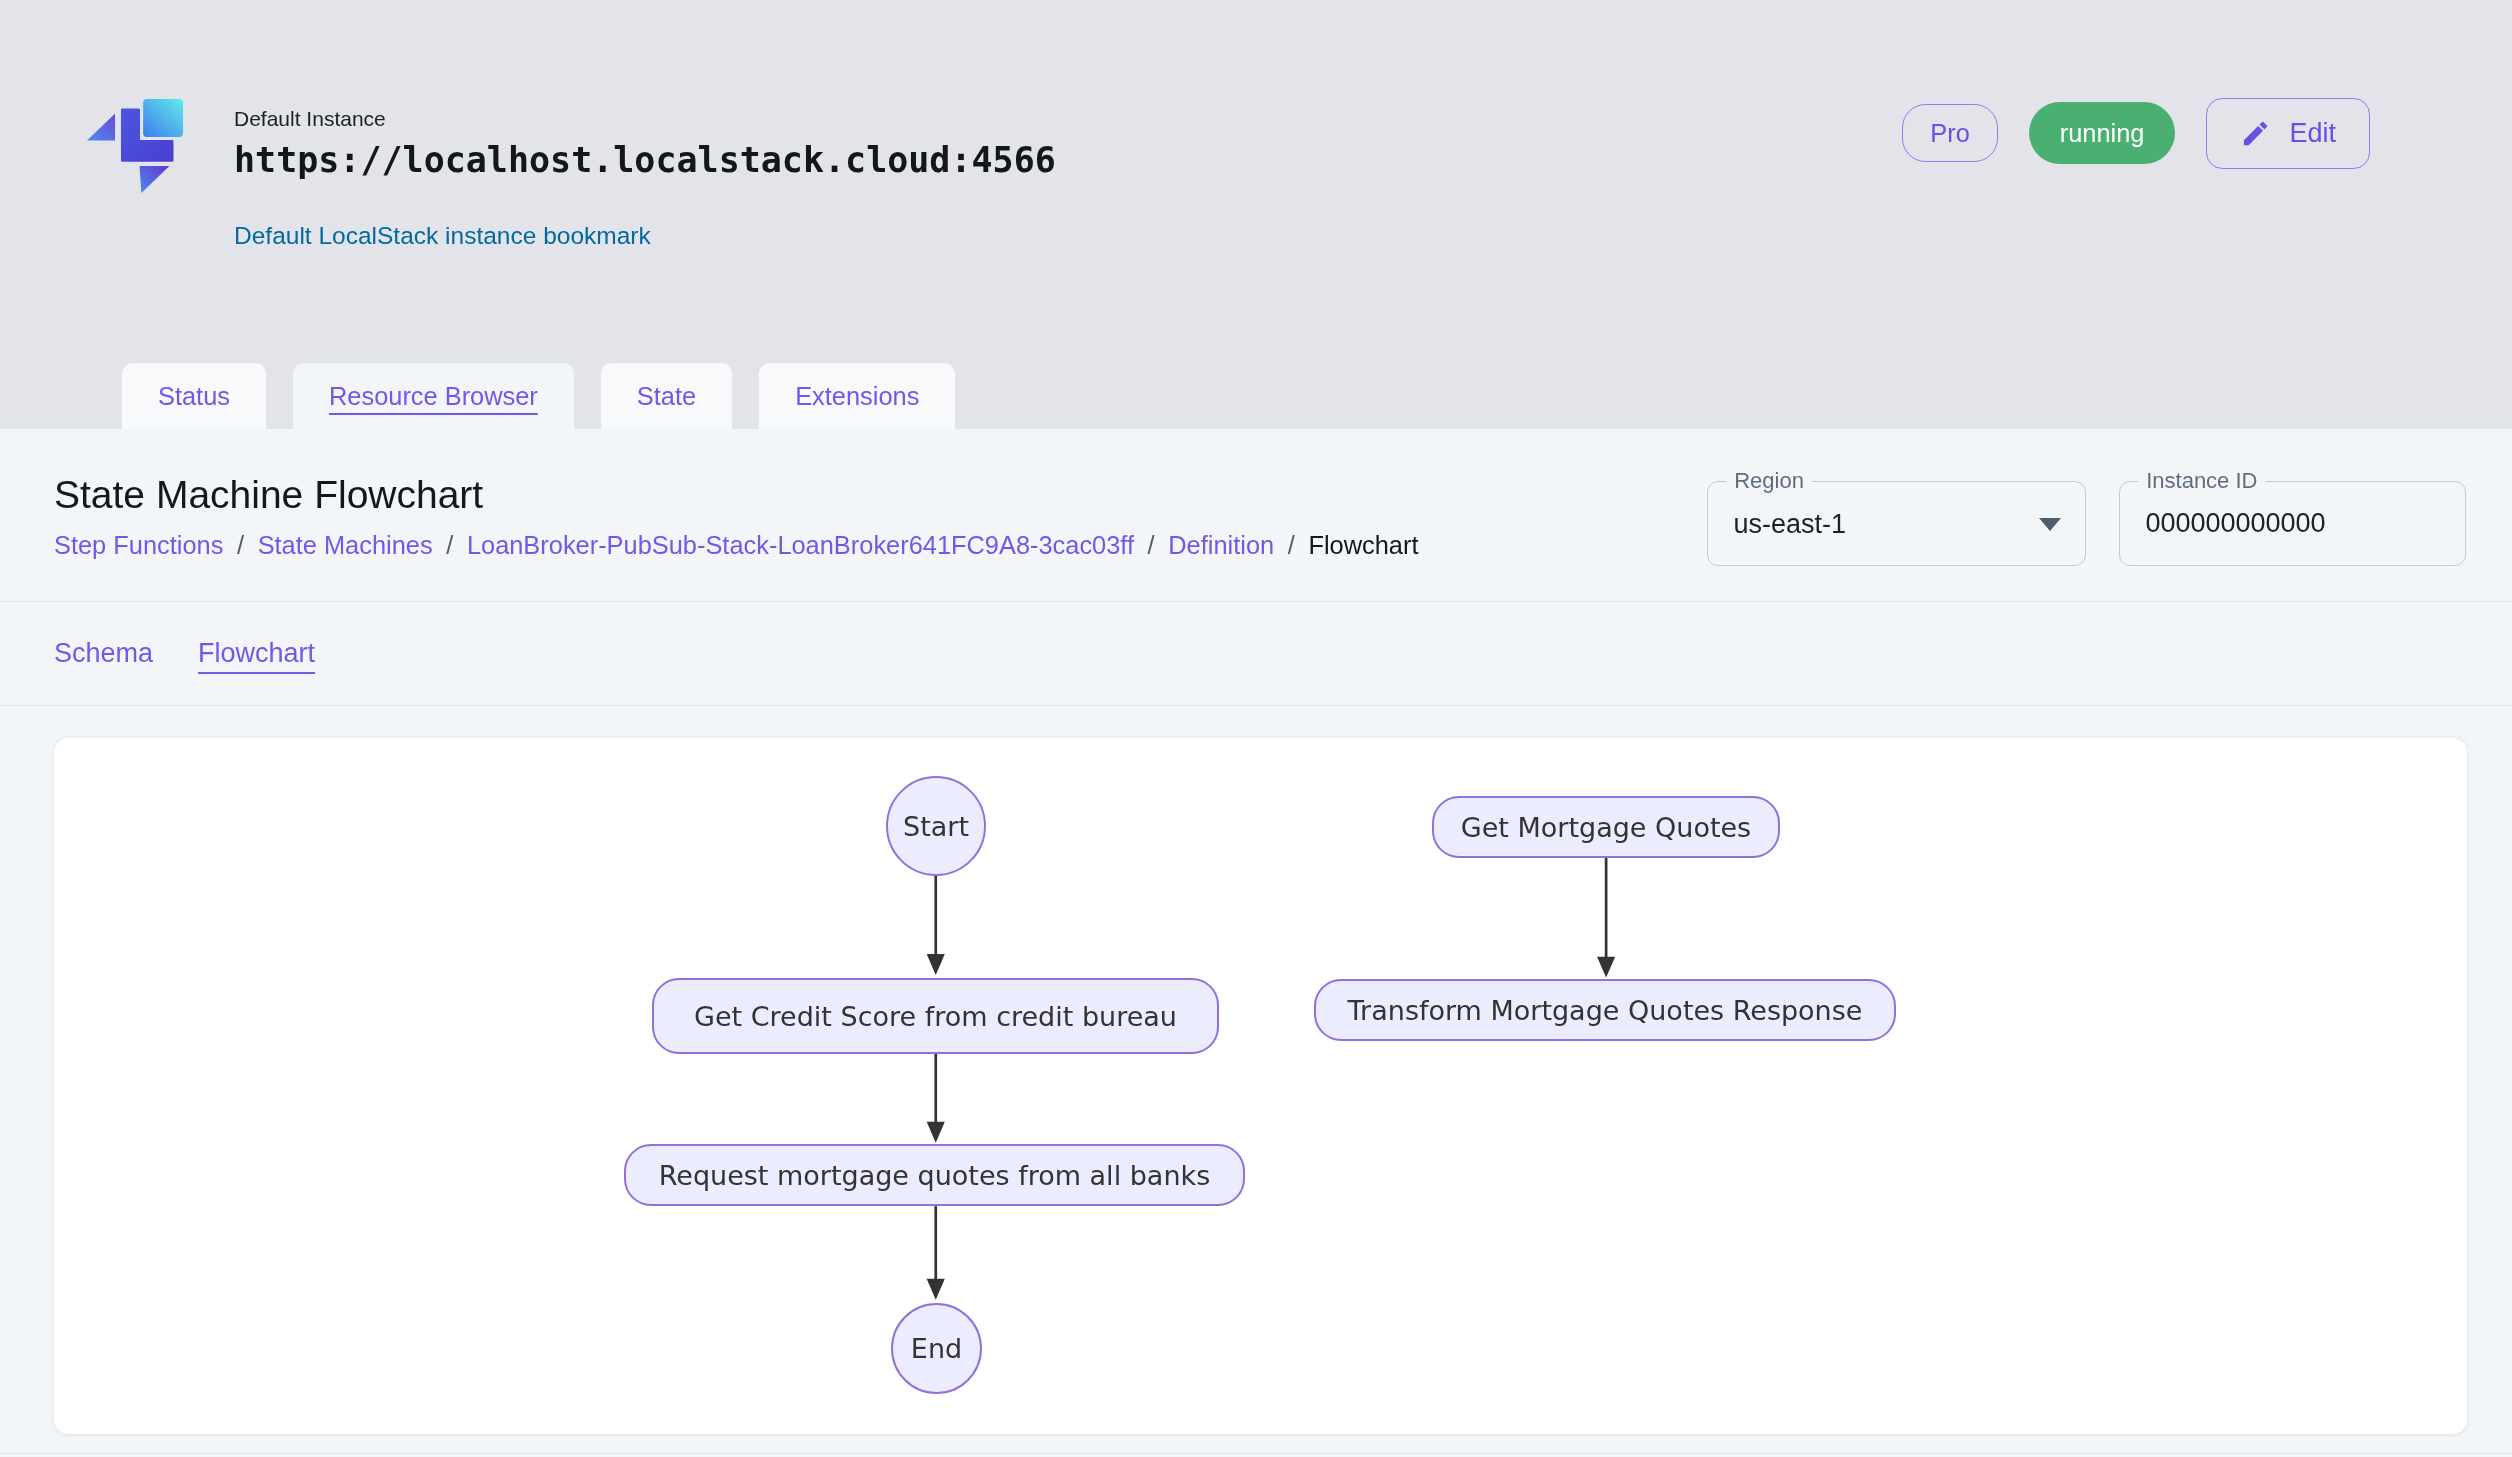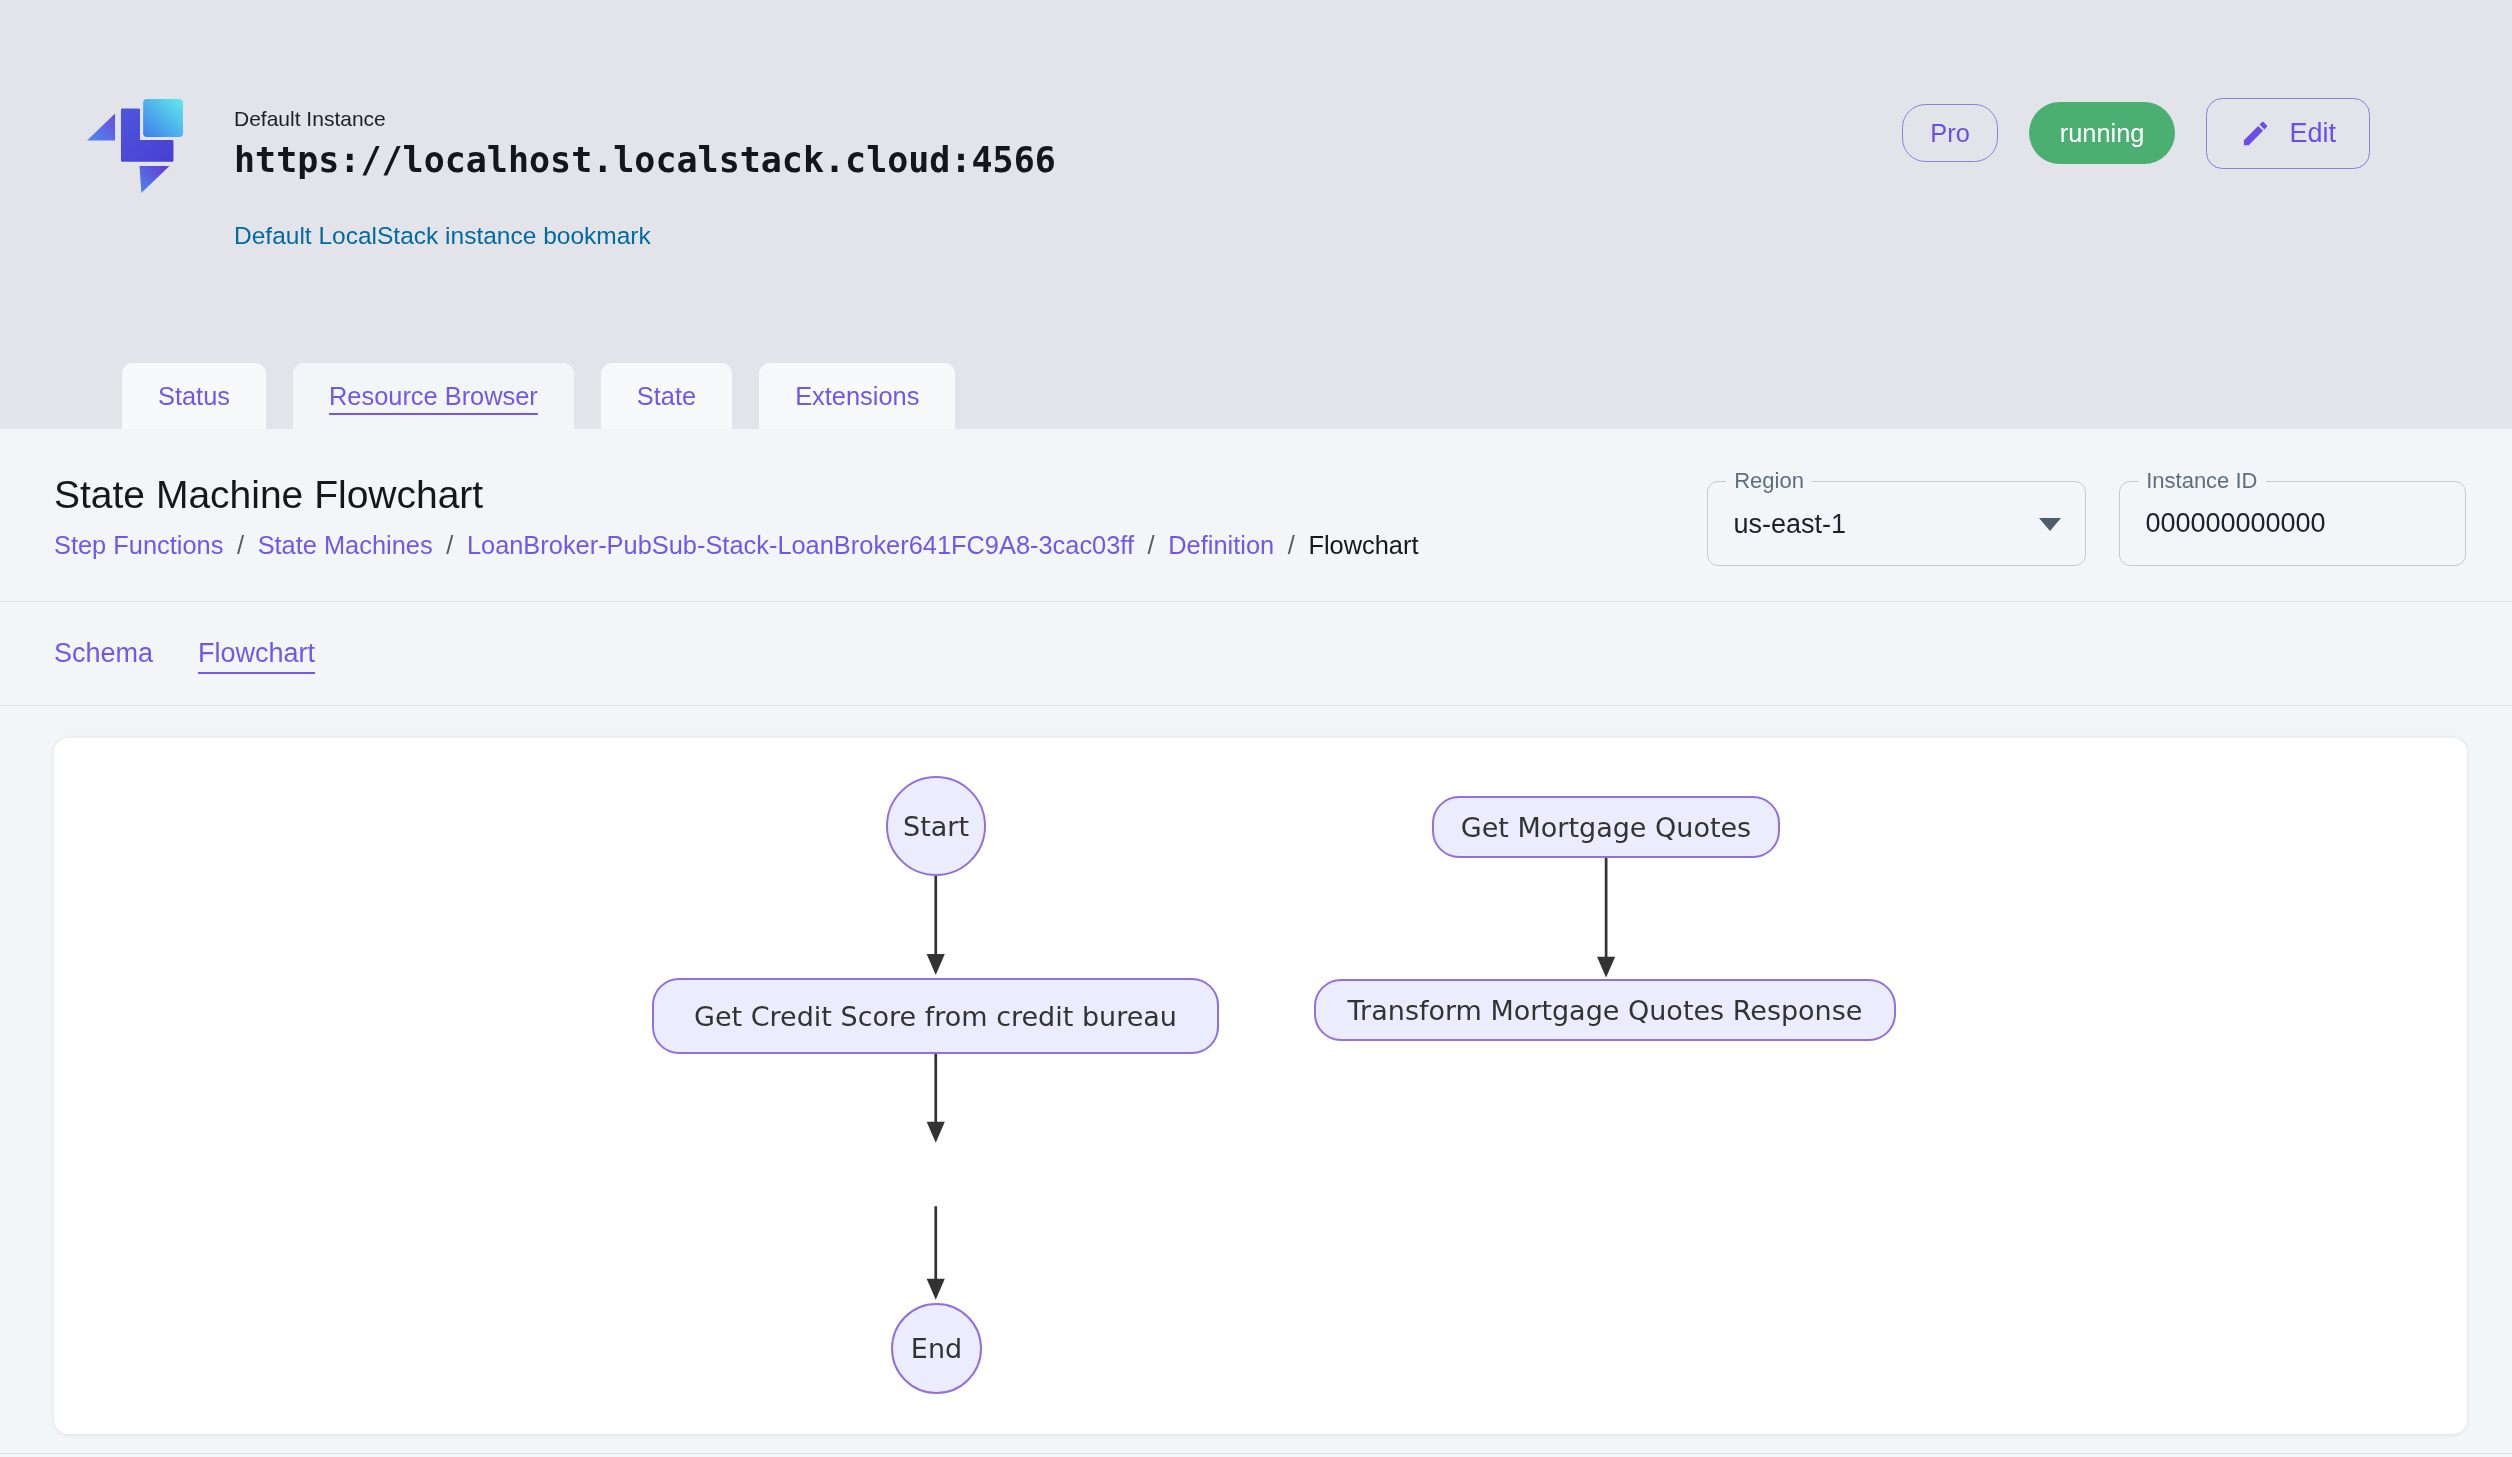--- a/index.html
+++ b/index.html
@@ -176,20 +176,23 @@
       </svg>
 
       <div class="node e" style="left:832px; top:38px; width:100px; height:100px;">
         <span>Start</span>
       </div>
 
       <div class="node r" style="left:598px; top:240px; width:567px; height:76px;">
         <span>Get Credit Score from credit bureau</span>
       </div>
 
+      <div class="node r" style="left:570px; top:406px; width:621px; height:62px;">
+        <span>Request mortgage quotes from all banks</span>
+      </div>
 
       <div class="node e" style="left:837px; top:565px; width:91px; height:91px;">
         <span>End</span>
       </div>
 
       <div class="node r" style="left:1378px; top:58px; width:348px; height:62px;">
         <span>Get Mortgage Quotes</span>
       </div>
 
       <div class="node r" style="left:1260px; top:241px; width:582px; height:62px;">

